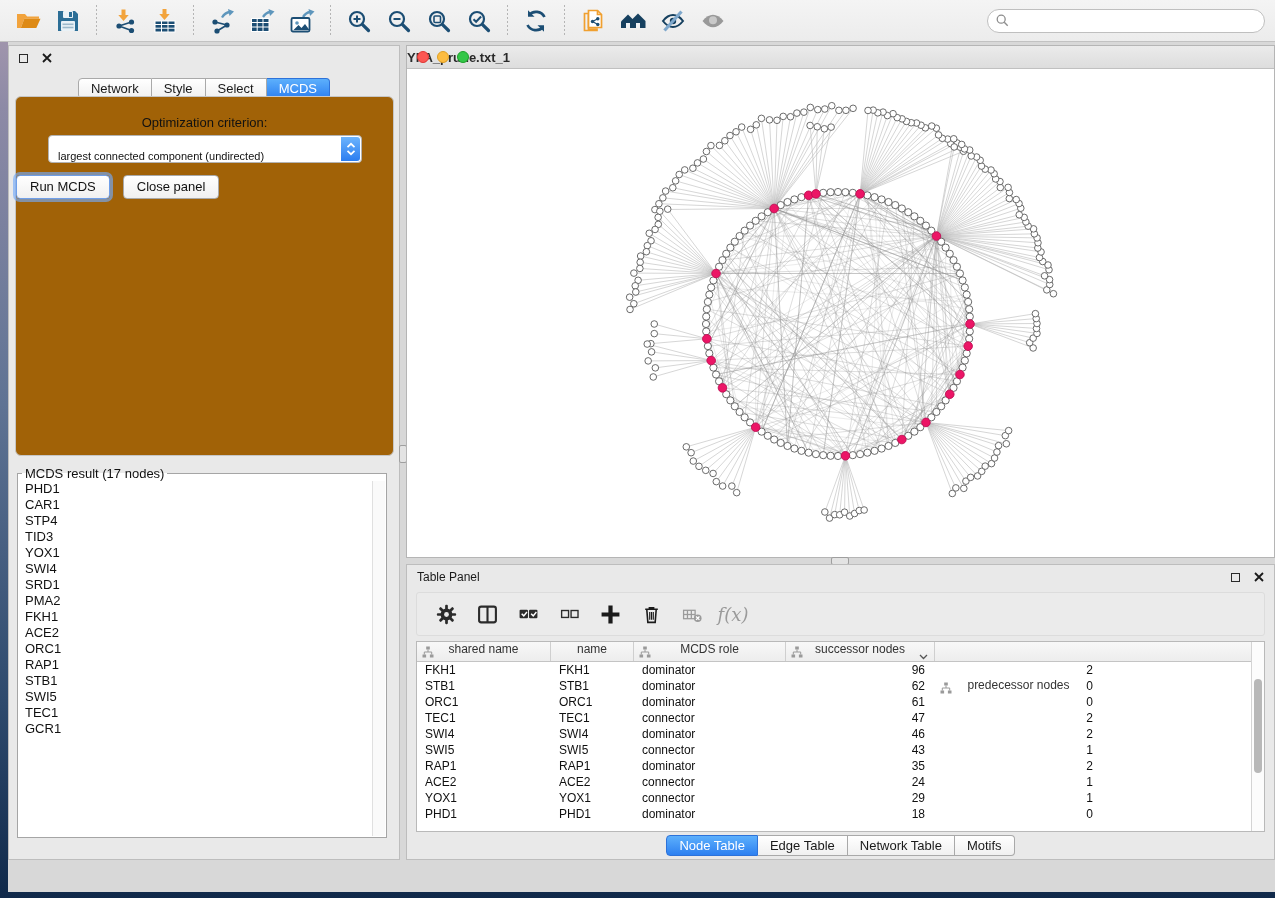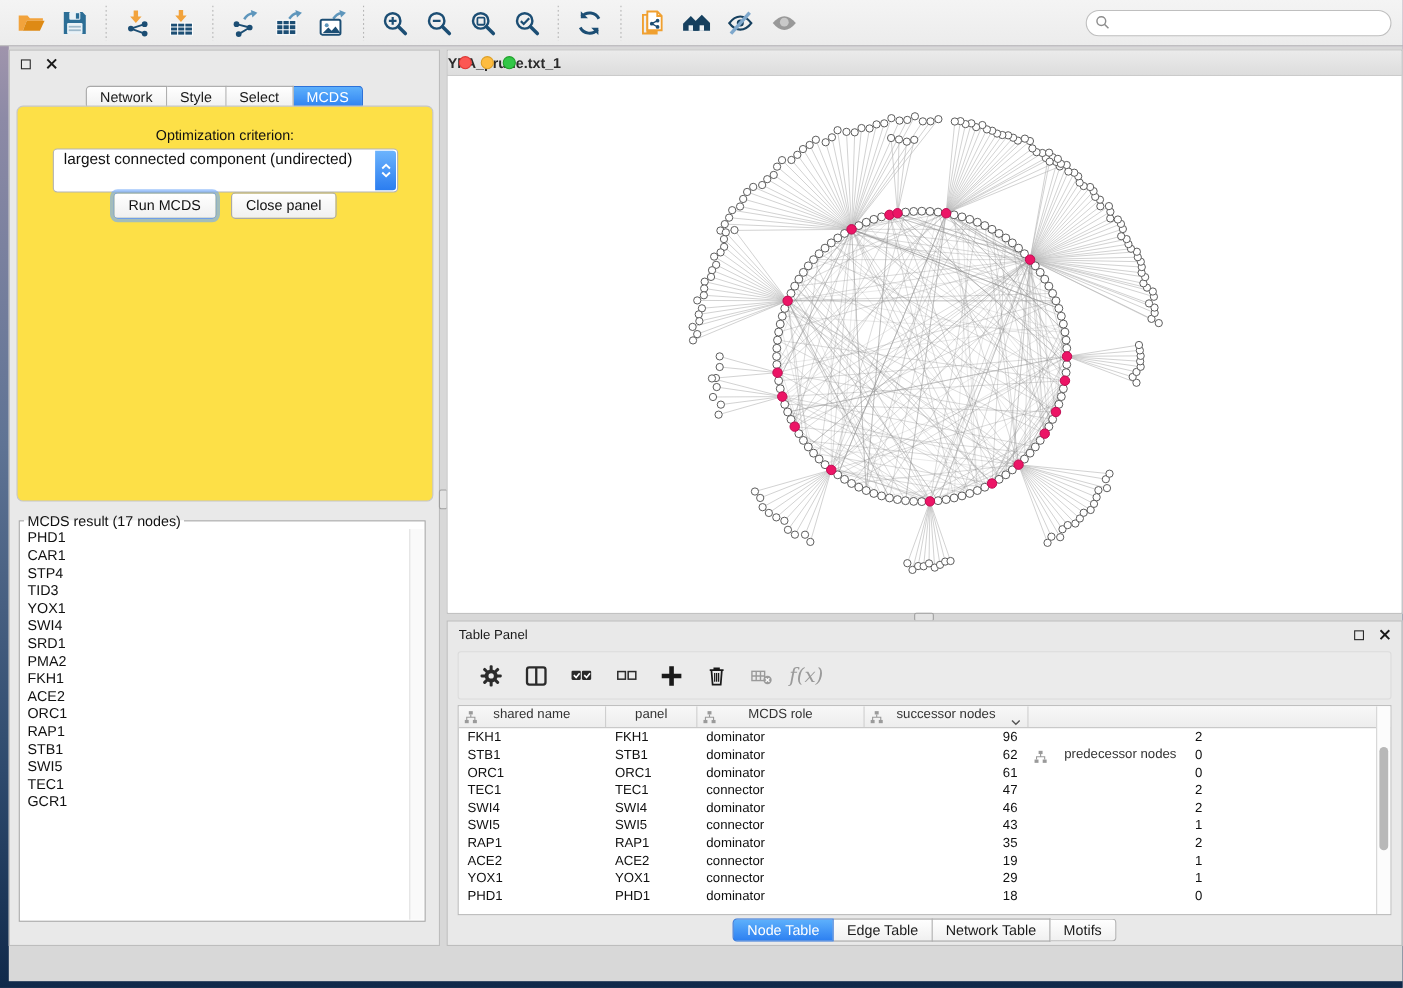--- a/index.html
+++ b/index.html
@@ -29,27 +29,27 @@
   .ph-close svg{width:10px;height:10px;display:block}
 
   
   #control-panel{left:0;top:3px;width:392px;height:815px}
   .seg-row{display:flex;justify-content:center;margin-top:8px}
   .seg{border:1px solid #a9a9a9;border-left:none;background:linear-gradient(#ffffff,#f0f0f0);padding:0 12px;
     font-size:13px;color:#1a1a1a;height:21px;line-height:20px}
   .seg:first-child{border-left:1px solid #a9a9a9;border-radius:4px 0 0 4px}
   .seg:last-child{border-radius:0 4px 4px 0}
   .seg.active{background:linear-gradient(#5db0fc,#2d80f1);color:#fff;border-color:#2d72d9}
-  #mcds-box{position:absolute;left:6px;top:50px;width:379px;height:360px;background:#fde047;border:1px solid #c6c6c6;border-radius:6px}
+  #mcds-box{position:absolute;left:6px;top:50px;width:379px;height:360px;background:#a16207;border:1px solid #c6c6c6;border-radius:6px}
   #opt-label{text-align:center;margin-top:18px;font-size:13px;color:#111}
-  .select{position:absolute;left:32px;top:38px;width:314px;height:40px;background:#fff;border:1px solid #b3b3b3;
-    border-radius:4px;display:flex;align-items:flex-start;font-size:14px;color:#111;padding-left:9px}
+  .select{position:absolute;left:32px;top:38px;width:314px;height:28px;background:#fff;border:1px solid #b3b3b3;
+    border-radius:4px;display:flex;align-items:flex-end;font-size:11px;color:#111;padding-left:9px}
   .select .stepper{position:absolute;right:1px;top:1px;bottom:1px;width:19px;border-radius:0 3px 3px 0;
     background:linear-gradient(#6cb4fd,#2b7df0);display:flex;align-items:center;justify-content:center}
-  .btn-row{position:absolute;left:0;top:78px;width:100%;display:flex;justify-content:center;gap:13px}
+  .btn-row{position:absolute;left:0;top:78px;width:100%;display:flex;gap:13px}
   .mac-btn{background:linear-gradient(#ffffff,#f0f0f0);border:1px solid #a9a9a9;border-radius:4px;height:24px;
     padding:0 13px;font-size:13px;color:#111;line-height:22px}
   .mac-btn.focused{box-shadow:0 0 0 3px rgba(115,170,250,.65);border-color:#6f9ee8}
   #result-box{position:absolute;left:8px;top:420px;width:370px;height:372px;border:1px solid #a5a5a5;margin:0;padding:0;background:#fff}
   #result-box legend{font-size:13px;color:#111;margin-left:4px;padding:0 3px;background:transparent}
   #mcds-list{position:absolute;left:1px;top:0;right:14px;bottom:1px;overflow:hidden;font-size:13px;color:#111}
   #mcds-list .li{height:16px;line-height:16px;padding-left:6px}
   #mcds-scroll{position:absolute;top:0;bottom:1px;right:1px;width:13px;background:#fafafa;border-left:1px solid #e0e0e0}
 
   
@@ -1115,21 +1115,21 @@
                 <g fill="#9a9a9a">
                   <rect x="4.2" y="0.5" width="3.6" height="3"></rect>
                   <rect x="0.5" y="8.5" width="3.6" height="3"></rect>
                   <rect x="7.9" y="8.5" width="3.6" height="3"></rect>
                 </g>
                 <path d="M6 3.5v2.5M2.3 8.5V6h7.4v2.5" fill="none" stroke="#9a9a9a" stroke-width="1"></path>
               </svg></span>
             <span>shared name</span>
           </div>
           <div class="th" style="width: 83px;">
-            <span>panel</span>
+            <span>name</span>
           </div>
           <div class="th" style="width: 152px;">
             <span class="hicon"><svg viewBox="0 0 12 12">
                 <g fill="#9a9a9a">
                   <rect x="4.2" y="0.5" width="3.6" height="3"></rect>
                   <rect x="0.5" y="8.5" width="3.6" height="3"></rect>
                   <rect x="7.9" y="8.5" width="3.6" height="3"></rect>
                 </g>
                 <path d="M6 3.5v2.5M2.3 8.5V6h7.4v2.5" fill="none" stroke="#9a9a9a" stroke-width="1"></path>
               </svg></span>
@@ -1208,21 +1208,21 @@
             <div class="td l" style="width: 134px;">RAP1</div>
             <div class="td l" style="width: 83px;">RAP1</div>
             <div class="td l" style="width: 152px;">dominator</div>
             <div class="td r" style="width: 149px;">35</div>
             <div class="td r" style="width: 168px;">2</div>
           </div>
           <div class="trow">
             <div class="td l" style="width: 134px;">ACE2</div>
             <div class="td l" style="width: 83px;">ACE2</div>
             <div class="td l" style="width: 152px;">connector</div>
-            <div class="td r" style="width: 149px;">19</div>
+            <div class="td r" style="width: 149px;">24</div>
             <div class="td r" style="width: 168px;">1</div>
           </div>
           <div class="trow">
             <div class="td l" style="width: 134px;">YOX1</div>
             <div class="td l" style="width: 83px;">YOX1</div>
             <div class="td l" style="width: 152px;">connector</div>
             <div class="td r" style="width: 149px;">29</div>
             <div class="td r" style="width: 168px;">1</div>
           </div>
           <div class="trow">

